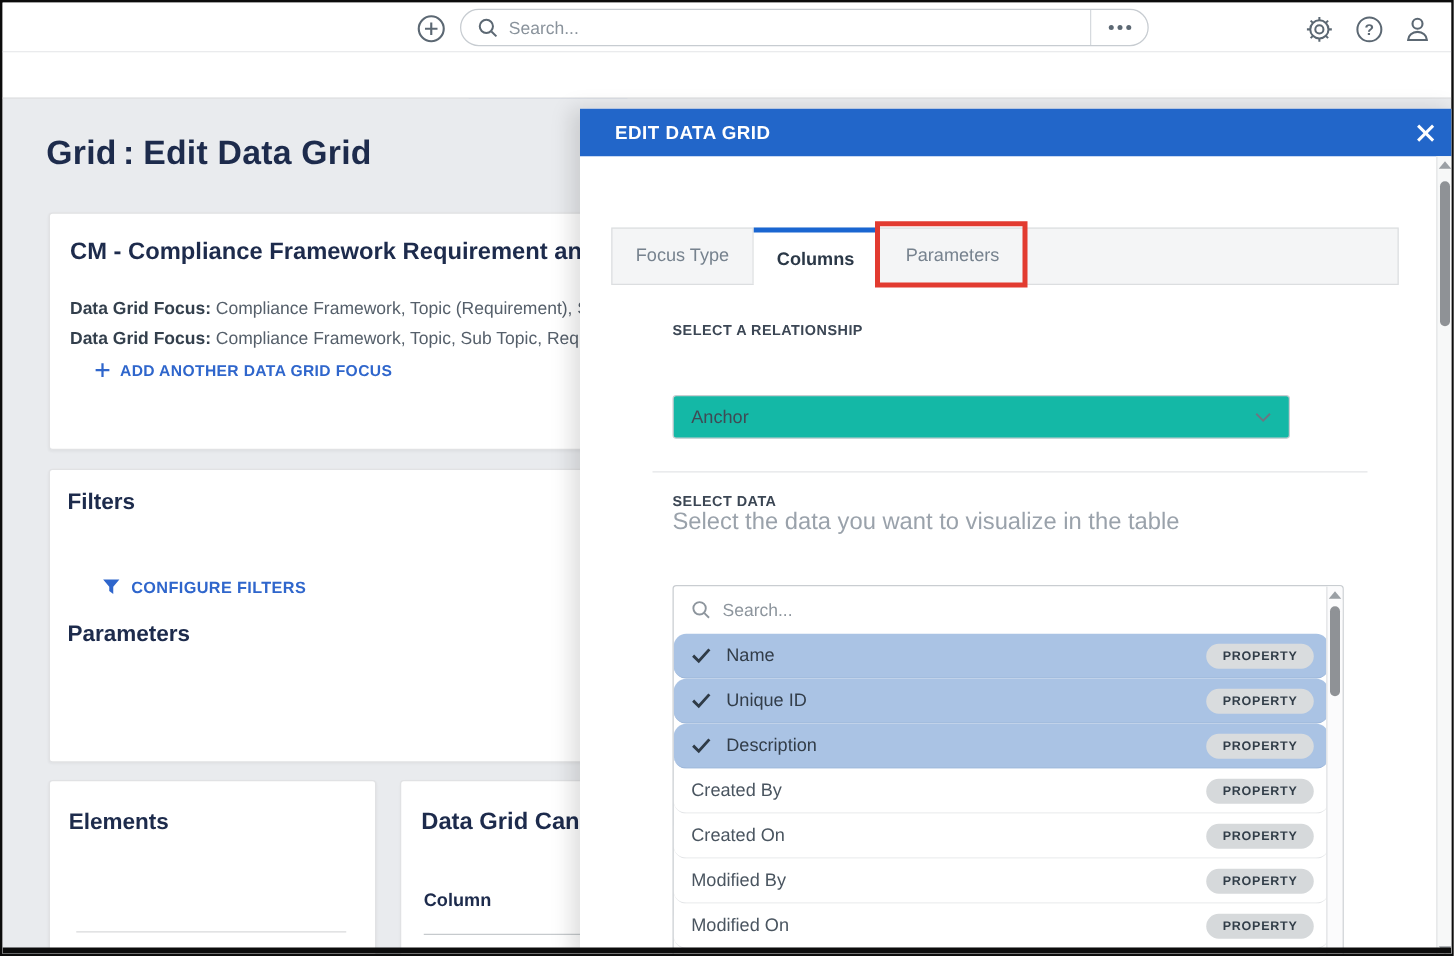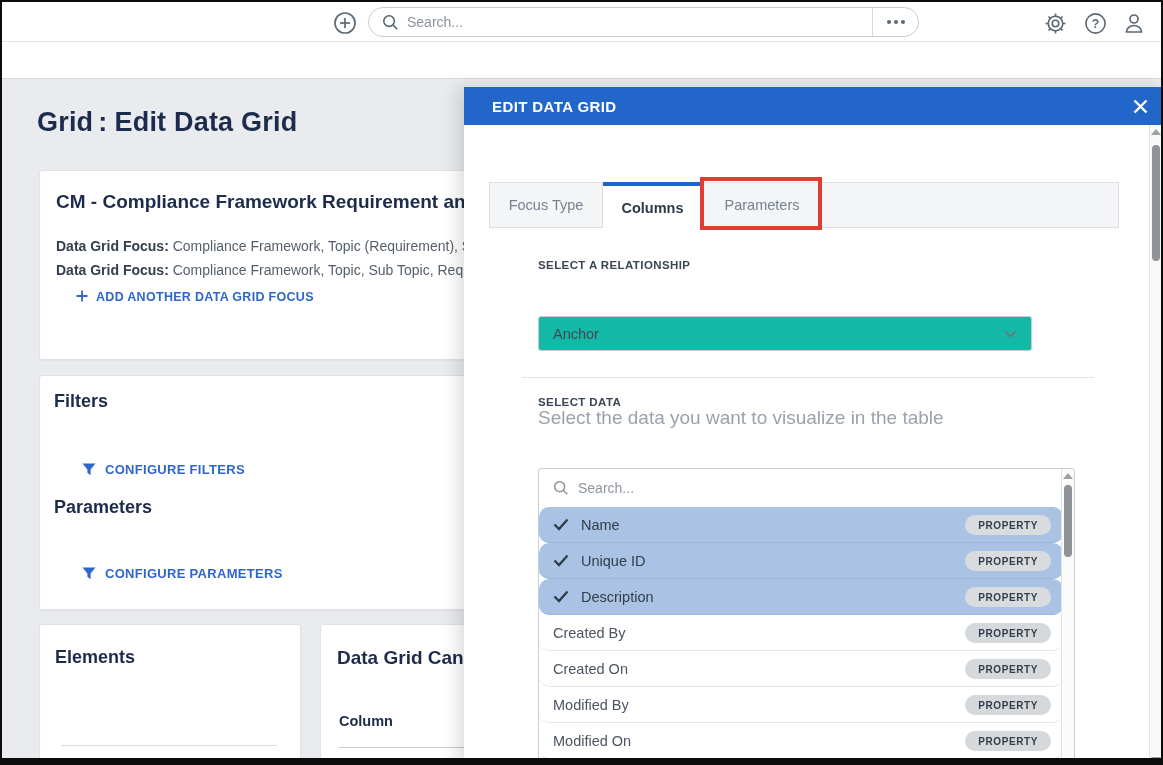--- a/index.html
+++ b/index.html
@@ -210,26 +210,20 @@
 
   <div class="abs card card-filters">
     <h3 style="margin-top:15px;">Filters</h3>
     <div class="cfg-link" style="margin-top:50px;">
       <svg width="14" height="13" viewBox="0 0 14 13">
         <path d="M0.5 0.5 L13.5 0.5 L8.6 6.4 L8.6 12.2 L5.4 9.7 L5.4 6.4 Z" fill="#2f66cc"></path>
       </svg>
       <span>CONFIGURE FILTERS</span>
     </div>
     <h3 style="margin-top:20px;">Parameters</h3>
-    <div class="cfg-link" style="margin-top:48px;">
-      <svg width="14" height="13" viewBox="0 0 14 13">
-        <path d="M0.5 0.5 L13.5 0.5 L8.6 6.4 L8.6 12.2 L5.4 9.7 L5.4 6.4 Z" fill="#2f66cc"></path>
-      </svg>
-      <span>CONFIGURE PARAMETERS</span>
-    </div>
   </div>
 
   <div class="abs card card-elements">
     <h3>Elements</h3>
     <div class="elements-divider"></div>
   </div>
 
   <div class="abs card card-canvas">
     <h3>Data Grid Can</h3>
     <div class="column-header">Column</div>

